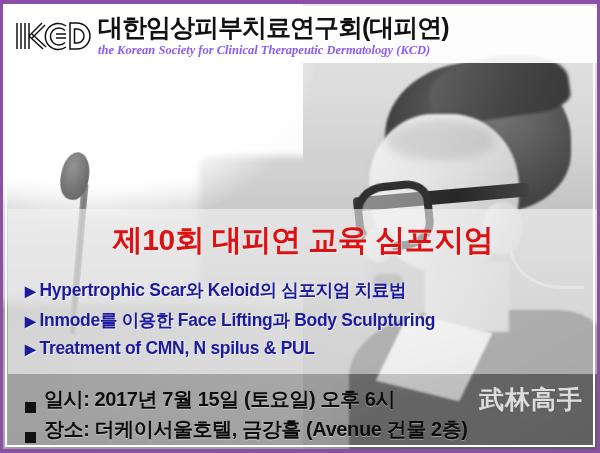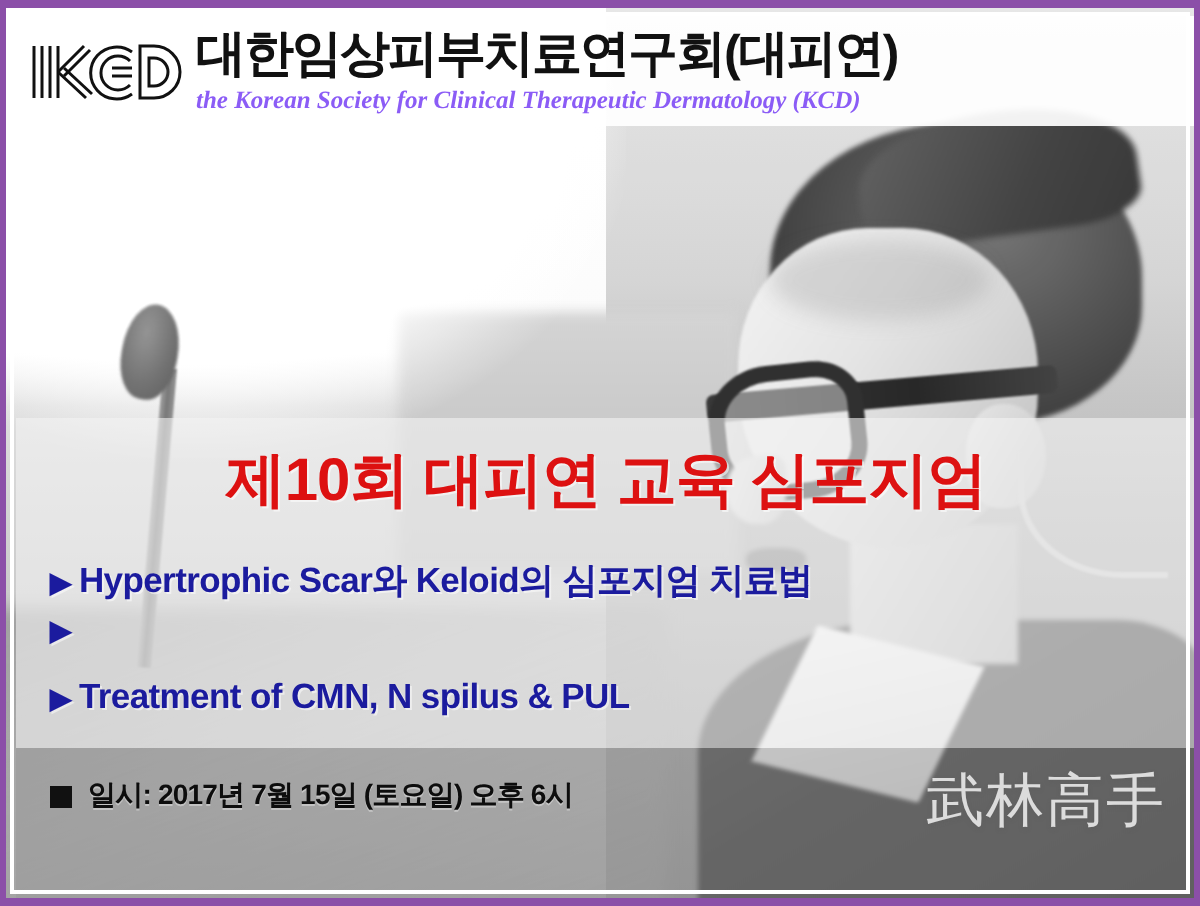--- a/index.html
+++ b/index.html
@@ -311,22 +311,22 @@
   }
 
   
   #event-info {
     position: absolute;
     left: 22px; top: 379px;
     z-index: 4;
   }
   .info-line {
     display: flex;
-    align-items: center;
-    font-size: 14px;
+    align-items: flex-end;
+    font-size: 20px;
     font-weight: bold;
     color: #0d0d0d;
     letter-spacing: -0.4px;
     height: 30px;
     text-shadow: 0 1px 0 rgba(255,255,255,0.35);
   }
   .info-square {
     display: inline-block;
     width: 11px;
     height: 11px;
@@ -338,22 +338,22 @@
   
   #watermark {
     position: absolute;
     right: 14px; top: 383px;
     z-index: 4;
     text-align: center;
     color: rgba(255,255,255,0.78);
     line-height: 1;
   }
   #watermark-main {
-    font-size: 29px;
-    font-weight: normal;
+    font-size: 25px;
+    font-weight: bold;
     letter-spacing: 1px;
     text-shadow: 0 1px 2px rgba(90,90,90,0.45);
   }
   #watermark-sub {
     font-size: 13px;
     margin-top: 6px;
     letter-spacing: 1px;
     text-shadow: 0 1px 2px rgba(90,90,90,0.45);
   }
 </style>
@@ -421,32 +421,37 @@
 
   <div id="main-title">제10회 대피연 교육 심포지엄</div>
 
   <div id="session-list">
     <div class="session-item">
       <span class="session-arrow">▶</span>
       <span>Hypertrophic Scar와 Keloid의 심포지엄 치료법</span>
     </div>
     <div class="session-item">
       <span class="session-arrow">▶</span>
+      <span>Inmode를 이용한 Face Lifting과 Body Sculpturing</span>
     </div>
     <div class="session-item">
       <span class="session-arrow">▶</span>
       <span>Treatment of CMN, N spilus &amp; PUL</span>
     </div>
   </div>
 
   <div id="event-info">
     <div class="info-line">
       <span class="info-square"></span>
       <span>일시: 2017년 7월 15일 (토요일) 오후 6시</span>
     </div>
+    <div class="info-line">
+      <span class="info-square"></span>
+      <span>장소: 더케이서울호텔, 금강홀 (Avenue 건물 2층)</span>
+    </div>
   </div>
 
   <div id="watermark">
     <div id="watermark-main">武林高手</div>
   </div>
 
   <div id="inner-frame"></div>
 </div>
 
 </body></html>

